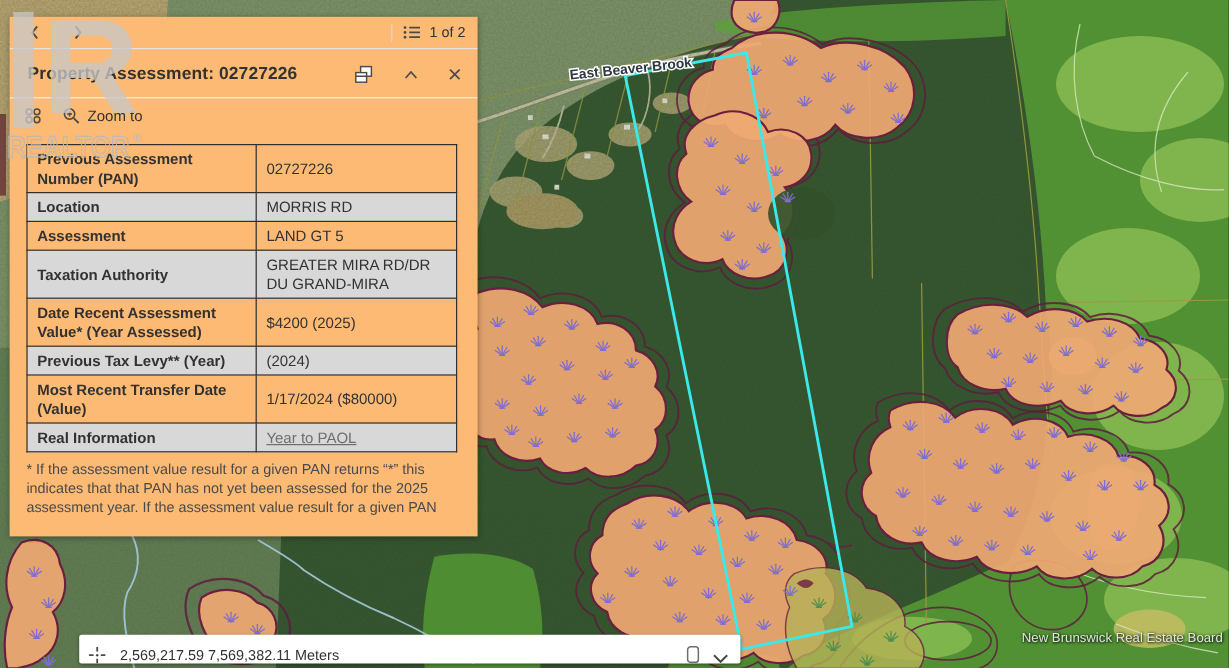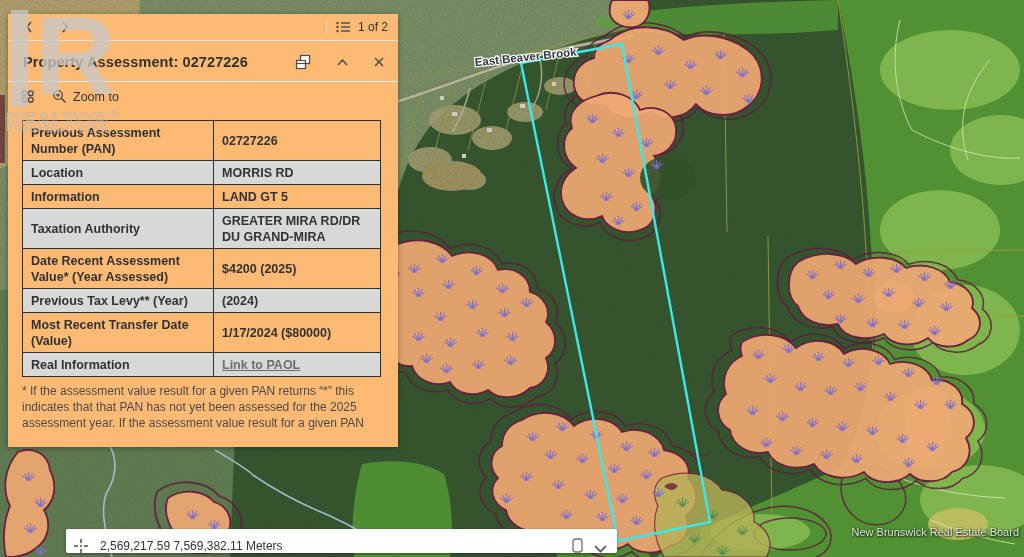--- a/index.html
+++ b/index.html
@@ -18,21 +18,21 @@
   .titlerow{display:flex;align-items:center;padding:13px 14px 11px 15px;border-bottom:1px solid #efefef;}
   .ptitle{flex:1;font-size:14.5px;font-weight:700;letter-spacing:.1px;}
   .t-ico{margin-left:26px;display:flex;align-items:center;cursor:pointer;}
   .actions{display:flex;align-items:center;padding:7px 12px 7px 12px;}
   .zoomto{display:flex;align-items:center;margin-left:17px;cursor:pointer;}
   .zoomto span{font-size:12.5px;margin-left:6px;color:#323232;}
   table.attr{border-collapse:collapse;margin:9px 14px 0 14px;width:356px;table-layout:fixed;}
   table.attr td{border:1px solid #2f2f2f;font-size:12.5px;line-height:16px;padding:3.5px 8px;
                 vertical-align:middle;word-wrap:break-word;}
   table.attr td.lbl{width:174px;font-weight:700;}
-  table.attr td.val{width:150px;font-weight:bold;}
+  table.attr td.val{width:150px;}
   table.attr tr:nth-child(even){background:#d8d8d8;}
   a.paol{color:#6e6e6e;text-decoration:underline;cursor:pointer;}
   .footnote{margin:6px 14px 0 14px;font-size:12px;line-height:16px;color:#4a4a4a;}
 
   
   .wm{position:absolute;left:4px;top:10px;width:120px;z-index:30;pointer-events:none;}
   .wm-mark{display:flex;gap:7px;height:97px;margin-left:7px;}
   .wm-bar{width:17px;background:rgba(198,198,198,.78);}
   .wm-r{font-size:112px;line-height:92px;font-weight:700;color:rgba(198,198,198,.78);
         font-family:"Liberation Sans",sans-serif;}
@@ -401,42 +401,42 @@
     <tbody>
       <tr>
         <td class="lbl">Previous Assessment Number (PAN)</td>
         <td class="val">02727226</td>
           </tr>
       <tr>
         <td class="lbl">Location</td>
         <td class="val">MORRIS RD</td>
           </tr>
       <tr>
-        <td class="lbl">Information</td>
+        <td class="lbl">Assessment</td>
         <td class="val">LAND GT 5</td>
           </tr>
       <tr>
         <td class="lbl">Taxation Authority</td>
         <td class="val">GREATER MIRA RD/DR DU GRAND-MIRA</td>
           </tr>
       <tr>
         <td class="lbl">Date Recent Assessment Value* (Year Assessed)</td>
         <td class="val">$4200 (2025)</td>
           </tr>
       <tr>
         <td class="lbl">Previous Tax Levy** (Year)</td>
         <td class="val">(2024)</td>
           </tr>
       <tr>
         <td class="lbl">Most Recent Transfer Date (Value)</td>
         <td class="val">1/17/2024 ($80000)</td>
           </tr>
       <tr>
         <td class="lbl">Real Information</td>
-        <td class="val"><a class="paol">Link to PAOL</a></td>
+        <td class="val"><a class="paol">Year to PAOL</a></td>
           </tr>
     </tbody>
   </table>
 
   <div class="footnote">* If the assessment value result for a given PAN returns “*” this indicates that that PAN has not yet been assessed for the 2025 assessment year. If the assessment value result for a given PAN</div>
 </div>
 
 <div class="wm">
   <div class="wm-mark">
     <div class="wm-bar"></div>

